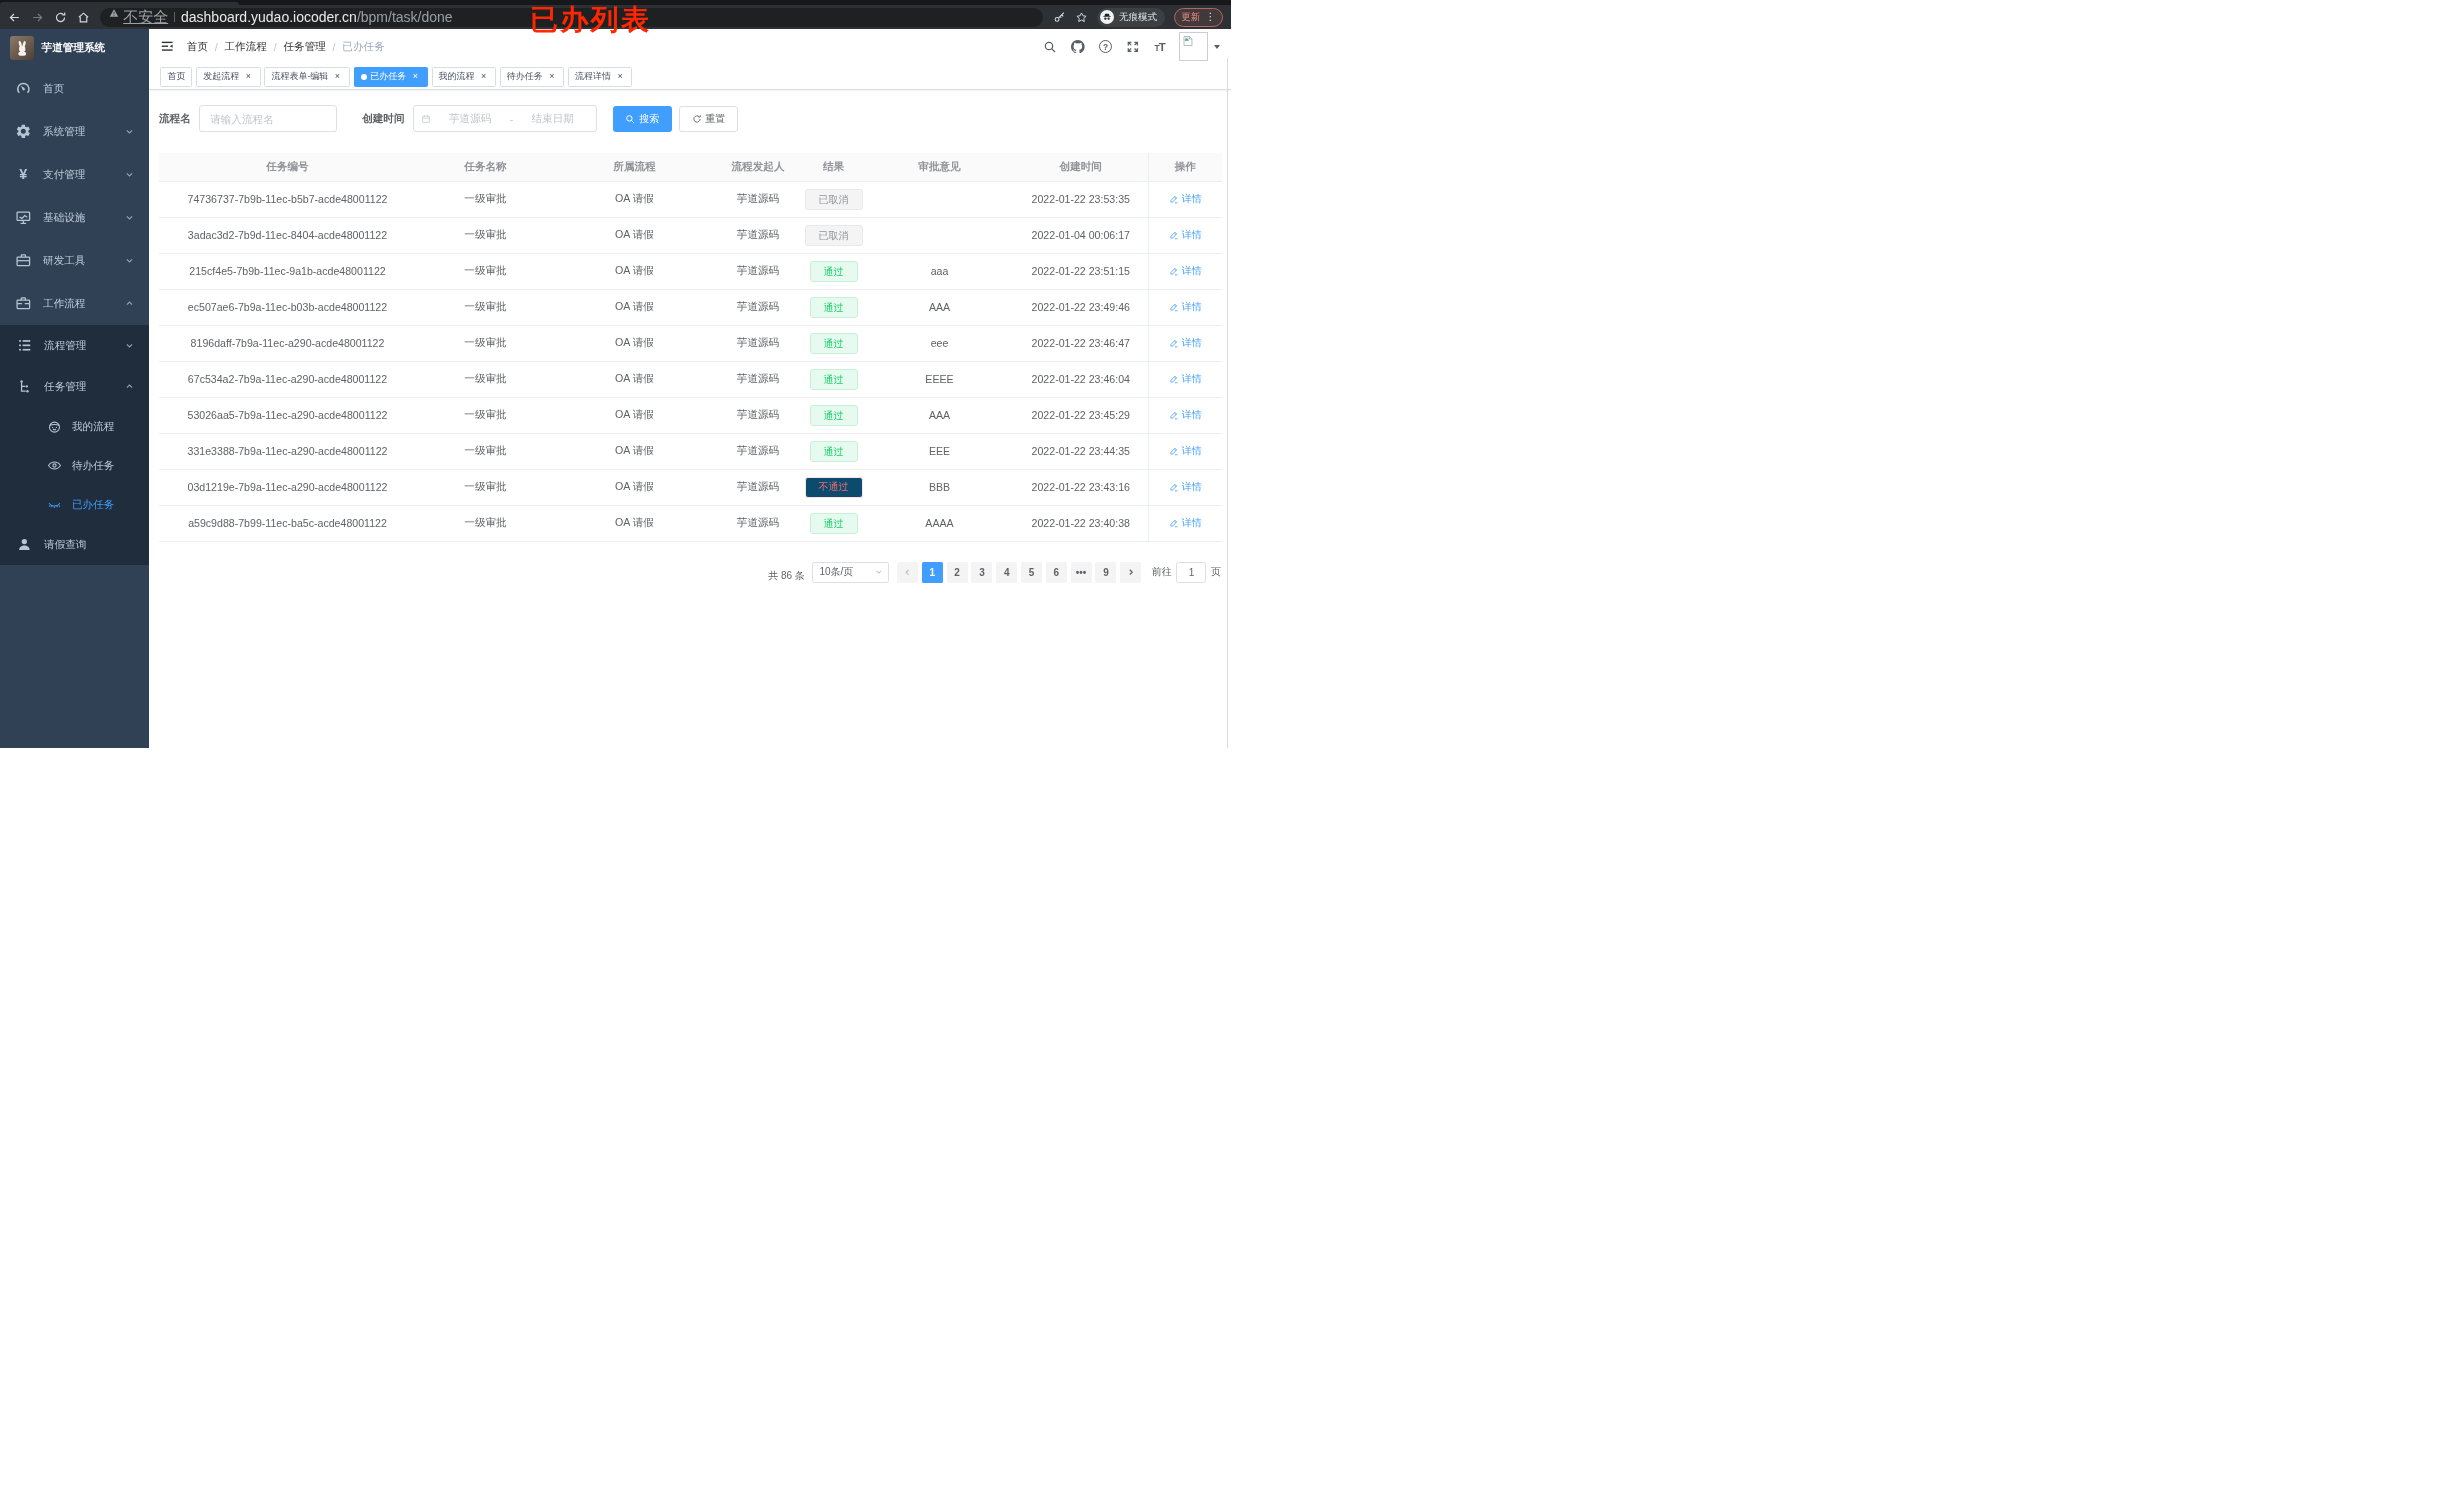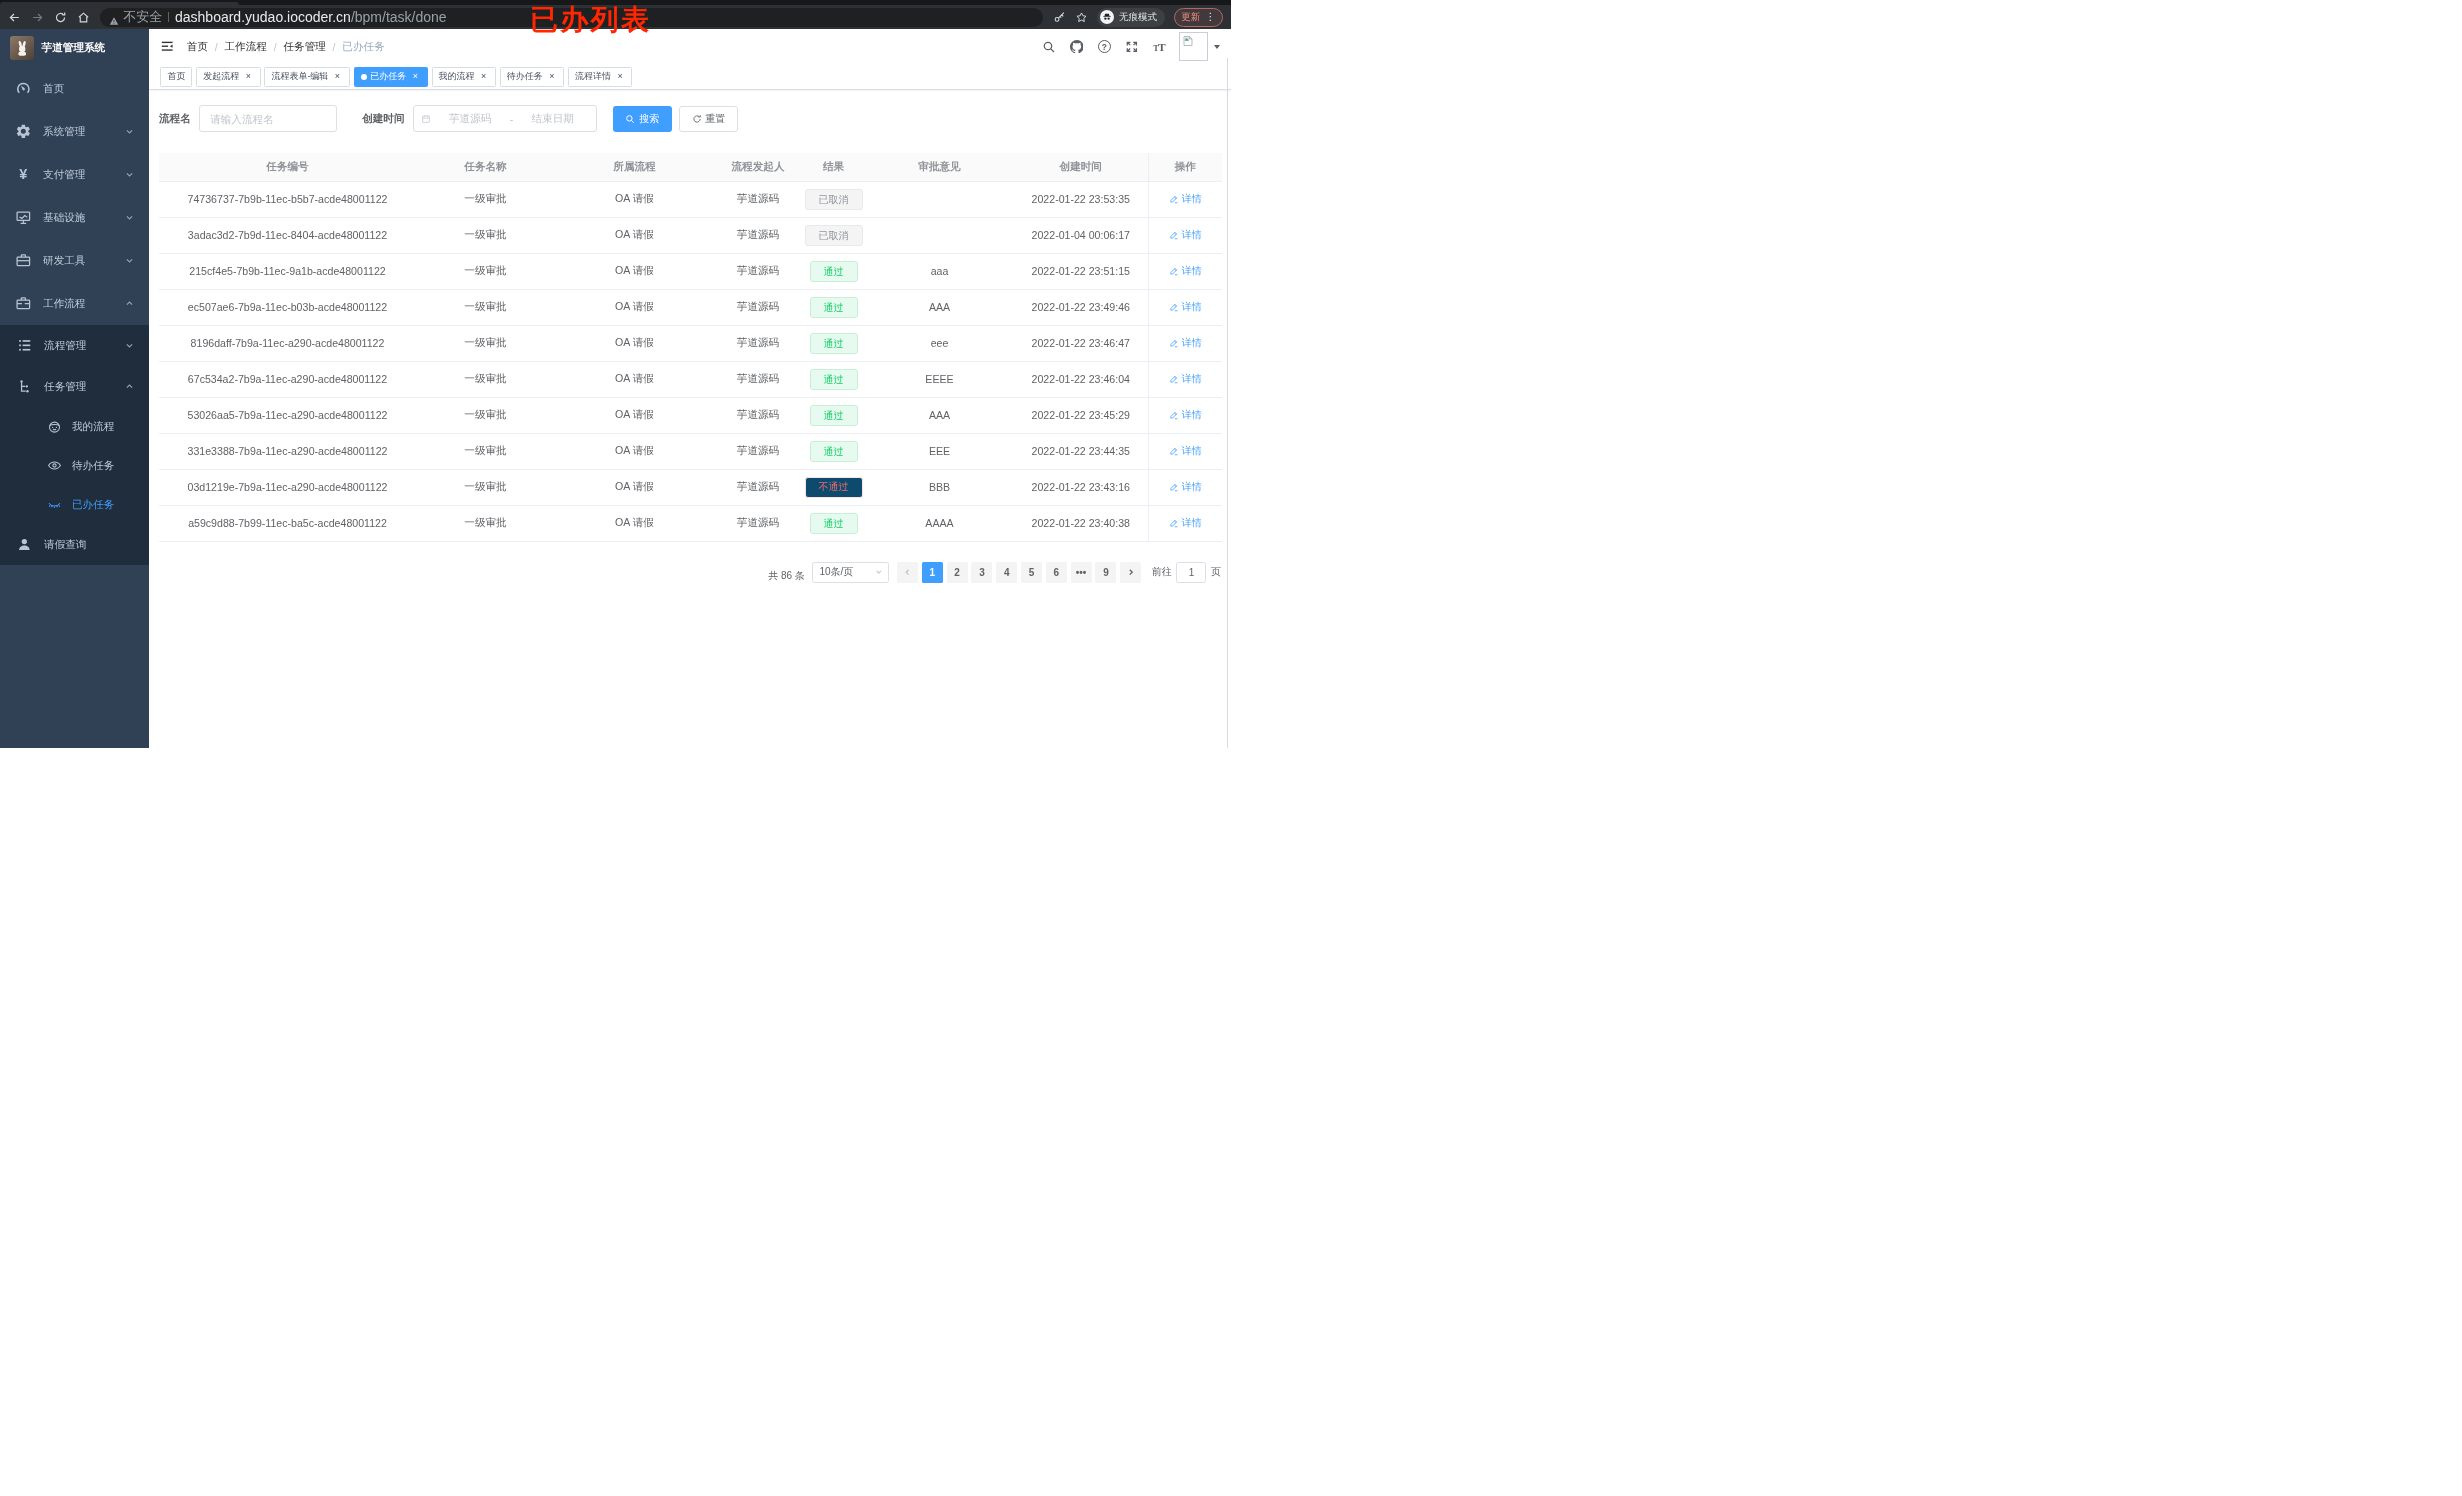--- a/index.html
+++ b/index.html
@@ -8,21 +8,21 @@
   svg { display:block; }
 
   
   .chrome { height:29px; background:#2d3035; }
   .chrome-strip { height:5.3px; background:#17181a; position:relative; }
   .chrome-strip .active-tab-hint { position:absolute; left:0; top:1.5px; width:239px; height:3.8px; background:#2d3035; border-radius:6px 6px 0 0; }
   .chrome-toolbar { height:23.5px; display:flex; align-items:center; padding:0 7.6px; gap:10px; }
   .chrome-ic { color:#d6d9dc; width:13px; height:13px; flex:none; cursor:pointer; }
   .chrome-ic.dim { color:#76797d; }
   .url-bar { flex:1; height:19px; background:#1e2022; border-radius:10px; display:flex; align-items:center; padding:0 9px; gap:6px; min-width:0; cursor:text; }
-  .url-sec { display:flex; align-items:flex-end; gap:4.6px; color:#9aa0a6; font-size:13px; }
+  .url-sec { display:flex; align-items:flex-start; gap:4.6px; color:#9aa0a6; font-size:15px;text-decoration:underline; }
   .url-divider { width:0.8px; height:10.6px; background:#5f6368; }
   .url-text { font-size:14px; color:#e8eaed; white-space:nowrap; overflow:hidden;text-align:center; }
   .url-text .path { color:#9aa0a6; }
   .chrome-right { display:flex; align-items:center; gap:9px; }
   .incog-pill { height:19px; background:#3c4043; border-radius:10px; display:flex; align-items:center; gap:4.6px; padding:0 7.6px 0 3px; color:#e8eaed; font-size:9.5px; cursor:default; }
   .incog-circle { width:14.4px; height:14.4px; background:#f1f3f4; border-radius:50%; display:flex; align-items:center; justify-content:center; }
   .update-pill { height:19px; border:0.8px solid #b4675f; background:rgba(242,139,130,.10); border-radius:10px; display:flex; align-items:center; gap:5.3px; padding:0 6.8px; cursor:pointer; }
   .update-pill .label { color:#f28b82; font-size:9.5px; }
   .dots { color:#e8eaed; font-size:10px; letter-spacing:0; line-height:1; }
 
@@ -52,21 +52,21 @@
   
   .navbar { height:35px; display:flex; align-items:center; padding:0 11.4px; background:#fff; flex:none; }
   .hamburger { width:14.4px; height:14.4px; color:#2f3338; cursor:pointer; }
   .breadcrumb { display:flex; align-items:center; gap:6.8px; margin-left:12px; font-size:10.6px; color:#303133; }
   .breadcrumb .sep { color:#c0c4cc; }
   .breadcrumb .bc-link { cursor:pointer; }
   .breadcrumb .current { color:#97a8be; }
   .nav-right { margin-left:auto; display:flex; align-items:center; gap:14.4px; color:#5a5e66; }
   .nav-ic { width:13.7px; height:13.7px; cursor:pointer; color:#5a5e66; }
   .help-circle { width:13px; height:13px; border:1.2px solid #5a5e66; border-radius:50%; font-size:8.4px; font-weight:bold; display:flex; align-items:center; justify-content:center; cursor:pointer; }
-  .tT { font-size:11.4px; font-weight:bold; cursor:pointer; letter-spacing:-0.8px;font-family:Liberation Serif, serif; }
+  .tT { font-size:11.4px; font-weight:bold; cursor:pointer; letter-spacing:-0.8px; }
   .tT .small-t { font-size:8.4px; }
   .avatar-wrap { display:flex; align-items:center; gap:5.3px; cursor:pointer; }
   .avatar-box { width:29px; height:29px; border:0.8px solid #c9ced6; background:#fff; padding:1.5px; }
   .caret-down { width:0; height:0; border-left:3.4px solid transparent; border-right:3.4px solid transparent; border-top:4.2px solid #5a5e66; }
 
   
   .tabs-bar { height:26px; display:flex; align-items:center; padding:0 11.4px; gap:3.8px; border-bottom:0.8px solid #d8dce5; box-shadow:0 0.8px 2.3px rgba(0,0,0,.08); flex:none; position:relative; z-index:2; }
   .tab { height:20px; display:inline-flex; align-items:center; gap:3.8px; padding:0 6px; border:0.8px solid #d8dce5; background:#fff; color:#495060; font-size:9px; cursor:pointer; border-radius:1.5px; white-space:nowrap; }
   .tab .dot { width:6px; height:6px; border-radius:50%; background:#fff; display:none; }
   .tab.active { background:#409eff; border-color:#409eff; color:#fff; }

